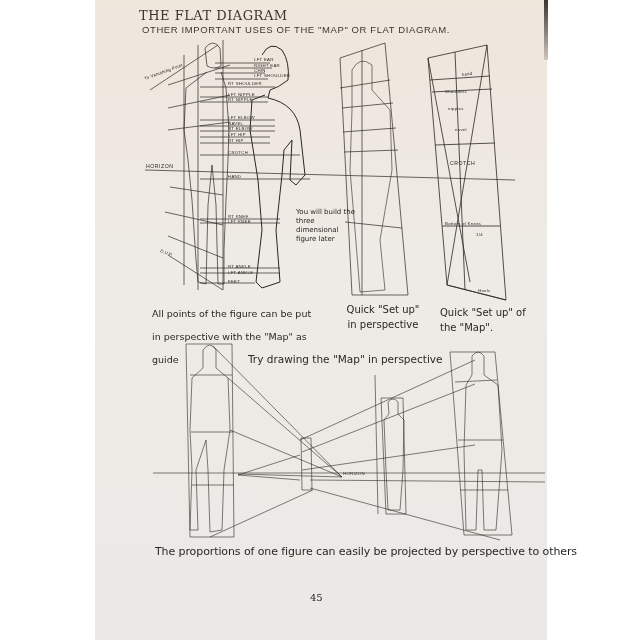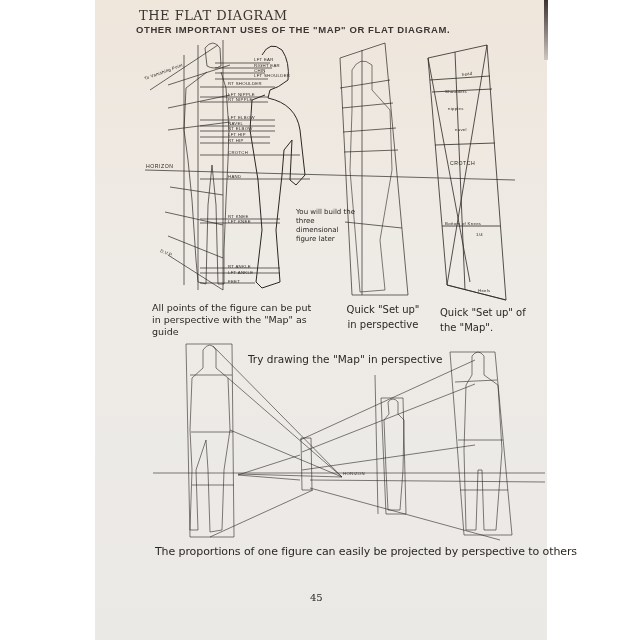--- a/index.html
+++ b/index.html
@@ -4,24 +4,24 @@
 <style>
   html, body { margin:0; padding:0; background:#ffffff; }
   body { width:640px; height:640px; position:relative; overflow:hidden; font-family:"DejaVu Sans", sans-serif; }
   .page {
     position:absolute; left:95px; top:0; width:452px; height:640px;
     background: linear-gradient(180deg, #efe6dc 0%, #eeebe6 45%, #ebe9e6 100%);
   }
   .spine { position:absolute; left:544px; top:0; width:4px; height:60px; background:linear-gradient(180deg,#3a3330,#cfc7bf); }
   .title { position:absolute; top:8px; left:0; width:100%; 
            font-family:"DejaVu Serif", serif; font-size:13px; letter-spacing:0.5px; color:#3b3632;margin-left:44px; }
-  .subtitle { position:absolute; top:24px; left:136px; width:380px;
-           font-family:"Liberation Sans", sans-serif; font-size:9.5px; letter-spacing:0.6px; color:#3b3632; white-space:nowrap;font-weight:bold; }
+  .subtitle { position:absolute; top:24px; left:142px; width:380px;
+           font-family:"Liberation Sans", sans-serif; font-size:9.5px; letter-spacing:0.6px; color:#3b3632; white-space:nowrap; }
   .hand { font-family:"DejaVu Sans", sans-serif; color:#2b2723; position:absolute; }
-  .cap1 { left:152px; top:302px; font-size:9.5px; line-height:12px; width:170px; }
+  .cap1 { left:152px; top:302px; font-size:9.5px; line-height:23px; width:170px; }
   .cap2 { left:343px; top:302px; font-size:10px; line-height:15px; width:80px; text-align:center; }
   .cap3 { left:440px; top:305px; font-size:10px; line-height:15px; width:100px; }
   .cap-try { left:248px; top:353px; font-size:10.5px; }
   .cap-bottom { left:155px; top:545px; font-size:11px; white-space:nowrap; letter-spacing:-0.1px; }
   .note3d { left:296px; top:208px; font-size:7px; line-height:9px; width:60px; }
   .page-no { left:310px; top:592px; font-size:10px; font-family:"DejaVu Serif", serif; }
   svg.art { position:absolute; left:0; top:0; width:640px; height:640px; }
   .lbl { font-family:"Liberation Sans", sans-serif; font-size:4.3px; fill:#2b2723; letter-spacing:0.3px; }
   .lbl2 { font-family:"Liberation Sans", sans-serif; font-size:5.2px; fill:#2b2723; letter-spacing:0.5px; }
 </style>

